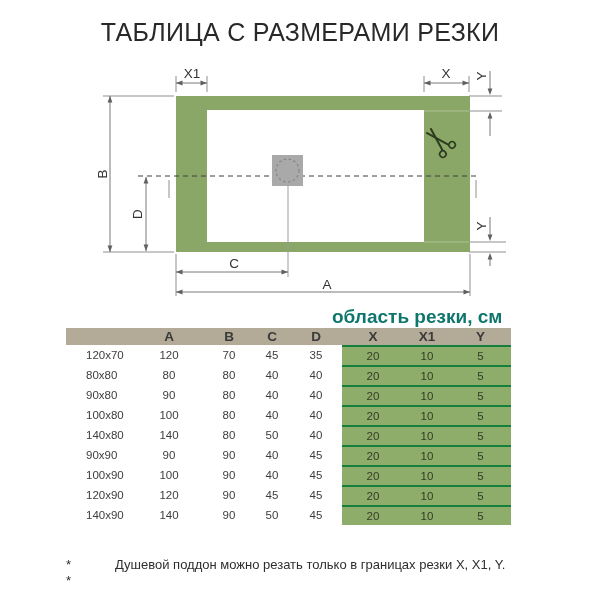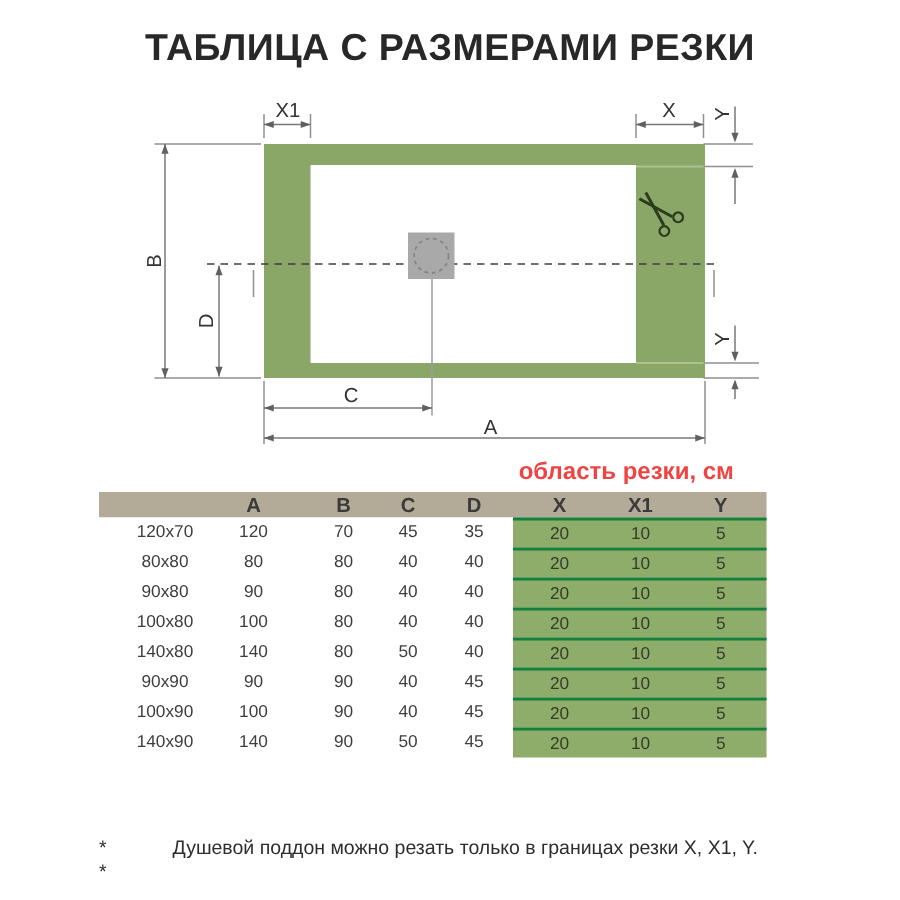--- a/index.html
+++ b/index.html
@@ -2,48 +2,48 @@
 <html><head>
 <meta charset="utf-8">
 <style>
   html,body { margin:0; padding:0; background:#ffffff; }
   .page {
     position:relative; width:600px; height:600px; background:#ffffff;
     font-family:"Liberation Sans", sans-serif; overflow:hidden;
   }
   .title {
     position:absolute; top:18px; left:0; width:600px; text-align:center;
-    font-size:25px; font-weight:700; color:#282828; letter-spacing:0.3px;
+    font-size:25px; font-weight:400; color:#282828; letter-spacing:0.3px;
     white-space:nowrap;
   }
   .diagram-svg { position:absolute; left:0; top:0; }
   .ext  { stroke:#8f8f8f; stroke-width:1; fill:none; }
   .dim  { stroke:#787878; stroke-width:1; fill:none; }
   .arrow { fill:#606060; stroke:none; }
   .dim-label { font-family:"Liberation Sans", sans-serif; font-size:13.5px; fill:#333333; }
   .band-split { stroke:#aec18f; stroke-width:1.2; }
 
   .region-label {
-    position:absolute; left:332px; top:306px; width:171px; text-align:center;
-    font-size:16px; font-weight:700; color:#ef4444; white-space:nowrap;
+    position:absolute; left:332px; top:306px; width:171px; text-align:left;
+    font-size:19px; font-weight:700; color:#0f766e; white-space:nowrap;
   }
   .size-table {
     position:absolute; left:66px; top:328px; width:445px;
     border-collapse:separate; border-spacing:0; table-layout:fixed;
     font-size:11.5px; color:#3d3d3d;
   }
   .size-table th {
     background:#b3aa97; height:17px; padding:0; font-size:13.5px; font-weight:700;
     color:#3a3a3a; text-align:center; vertical-align:middle;
   }
   .size-table td {
     height:20px; padding:0; text-align:center; vertical-align:middle;
     box-sizing:border-box; background:#ffffff;
   }
-  .size-table td.rowlabel { text-align:center; padding-left:20px; }
+  .size-table td.rowlabel { text-align:left; padding-left:20px; }
   .size-table td.cut {
     background:#8ead6b; border-top:2px solid #15803d; color:#333c26;
   }
   .footnotes {
     position:absolute; left:66px; top:557px; width:480px;
     font-size:13px; color:#2e2e2e;
   }
   .footnote { display:flex; line-height:16px; }
   .footnote .marker { flex:0 0 49px; width:49px; }
 </style>
@@ -228,20 +228,30 @@
       <td class="rowlabel">100x90</td>
       <td>100</td>
       <td>90</td>
       <td>40</td>
       <td>45</td>
       <td class="cut">20</td>
       <td class="cut">10</td>
       <td class="cut">5</td>
     </tr>
     <tr>
+      <td class="rowlabel">120x90</td>
+      <td>120</td>
+      <td>90</td>
+      <td>45</td>
+      <td>45</td>
+      <td class="cut">20</td>
+      <td class="cut">10</td>
+      <td class="cut">5</td>
+    </tr>
+    <tr>
       <td class="rowlabel">140x90</td>
       <td>140</td>
       <td>90</td>
       <td>50</td>
       <td>45</td>
       <td class="cut">20</td>
       <td class="cut">10</td>
       <td class="cut">5</td>
     </tr>
   </tbody>

